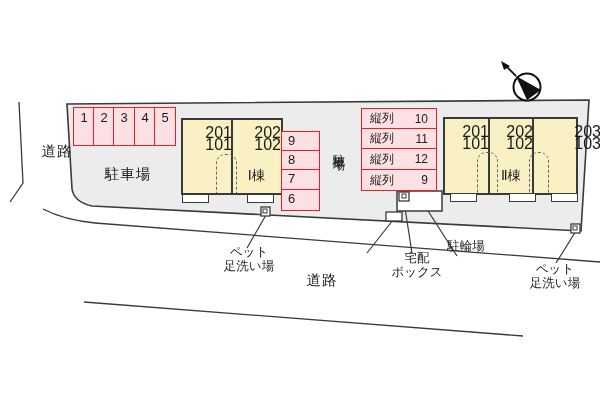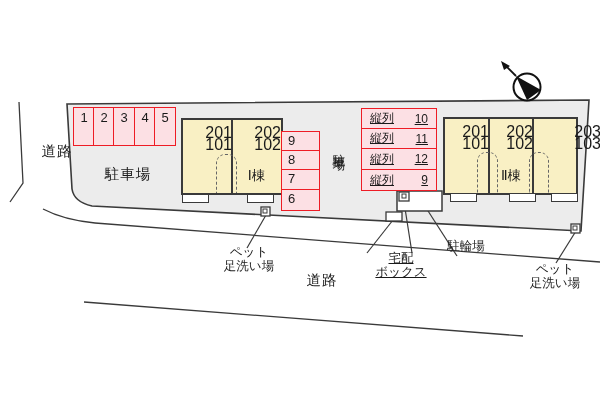--- a/index.html
+++ b/index.html
@@ -11,21 +11,21 @@
   .line{display:block;}
   
   .pcell{position:absolute;box-sizing:border-box;width:22px;height:39px;top:107px;
          background:#FCE0E4;border:1.6px solid #EE1C25;font-size:13px;text-align:center;
          padding-top:3px;line-height:14px;}
   .vcell{position:absolute;box-sizing:border-box;left:281px;width:39px;
          background:#FCE0E4;border:1.6px solid #EE1C25;font-size:13px;
          padding-left:6px;line-height:18px;}
   .trow{position:absolute;box-sizing:border-box;left:361px;width:76px;
         background:#FCE0E4;border:1.6px solid #EE1C25;font-size:12px;
-        display:flex;justify-content:space-between;align-items:center;padding:0 8px;text-decoration:underline;}
+        display:flex;justify-content:space-between;align-items:center;padding:0 8px;}
   
   .bldg{position:absolute;box-sizing:border-box;background:#F9F0C4;border:2px solid #3A3A3A;}
   .bdiv{position:absolute;top:0;width:1.6px;height:100%;background:#3A3A3A;}
   .unit{position:absolute;top:7px;text-align:right;font-size:16px;line-height:11.5px;}
   .bname{position:absolute;text-align:center;font-size:13.5px;}
   .stair{position:absolute;box-sizing:border-box;border:1.5px dashed #666;border-bottom:none;
          border-radius:9px 9px 0 0;}
   .notch{position:absolute;box-sizing:border-box;background:#fff;border:1.5px solid #3A3A3A;height:9px;width:27px;}
   .ann{font-size:12.5px;line-height:13.5px;}
   .road{font-size:14.5px;letter-spacing:1px;margin-left:9px;}
@@ -143,21 +143,21 @@
   <div class="stair" style="left:477px;top:152px;width:21px;height:41px;"></div>
   <div class="stair" style="left:529px;top:152px;width:20px;height:41px;"></div>
   <div class="notch" style="left:450px;top:193px;"></div>
   <div class="notch" style="left:509px;top:193px;"></div>
   <div class="notch" style="left:551px;top:193px;"></div>
 
   <div class="lbl ann" style="left:213px;top:246px;width:72px;">
     <span class="line">ペット</span>
     <span class="line">足洗い場</span>
   </div>
-  <div class="lbl ann" style="left:372px;top:252px;width:58px;text-decoration:underline;">
+  <div class="lbl ann" style="left:388px;top:252px;width:58px;">
     <span class="line">宅配</span>
     <span class="line">ボックス</span>
   </div>
   <div class="lbl ann" style="left:441px;top:240px;width:50px;">駐輪場</div>
   <div class="lbl ann" style="left:519px;top:263px;width:72px;">
     <span class="line">ペット</span>
     <span class="line">足洗い場</span>
   </div>
 
 </div>

